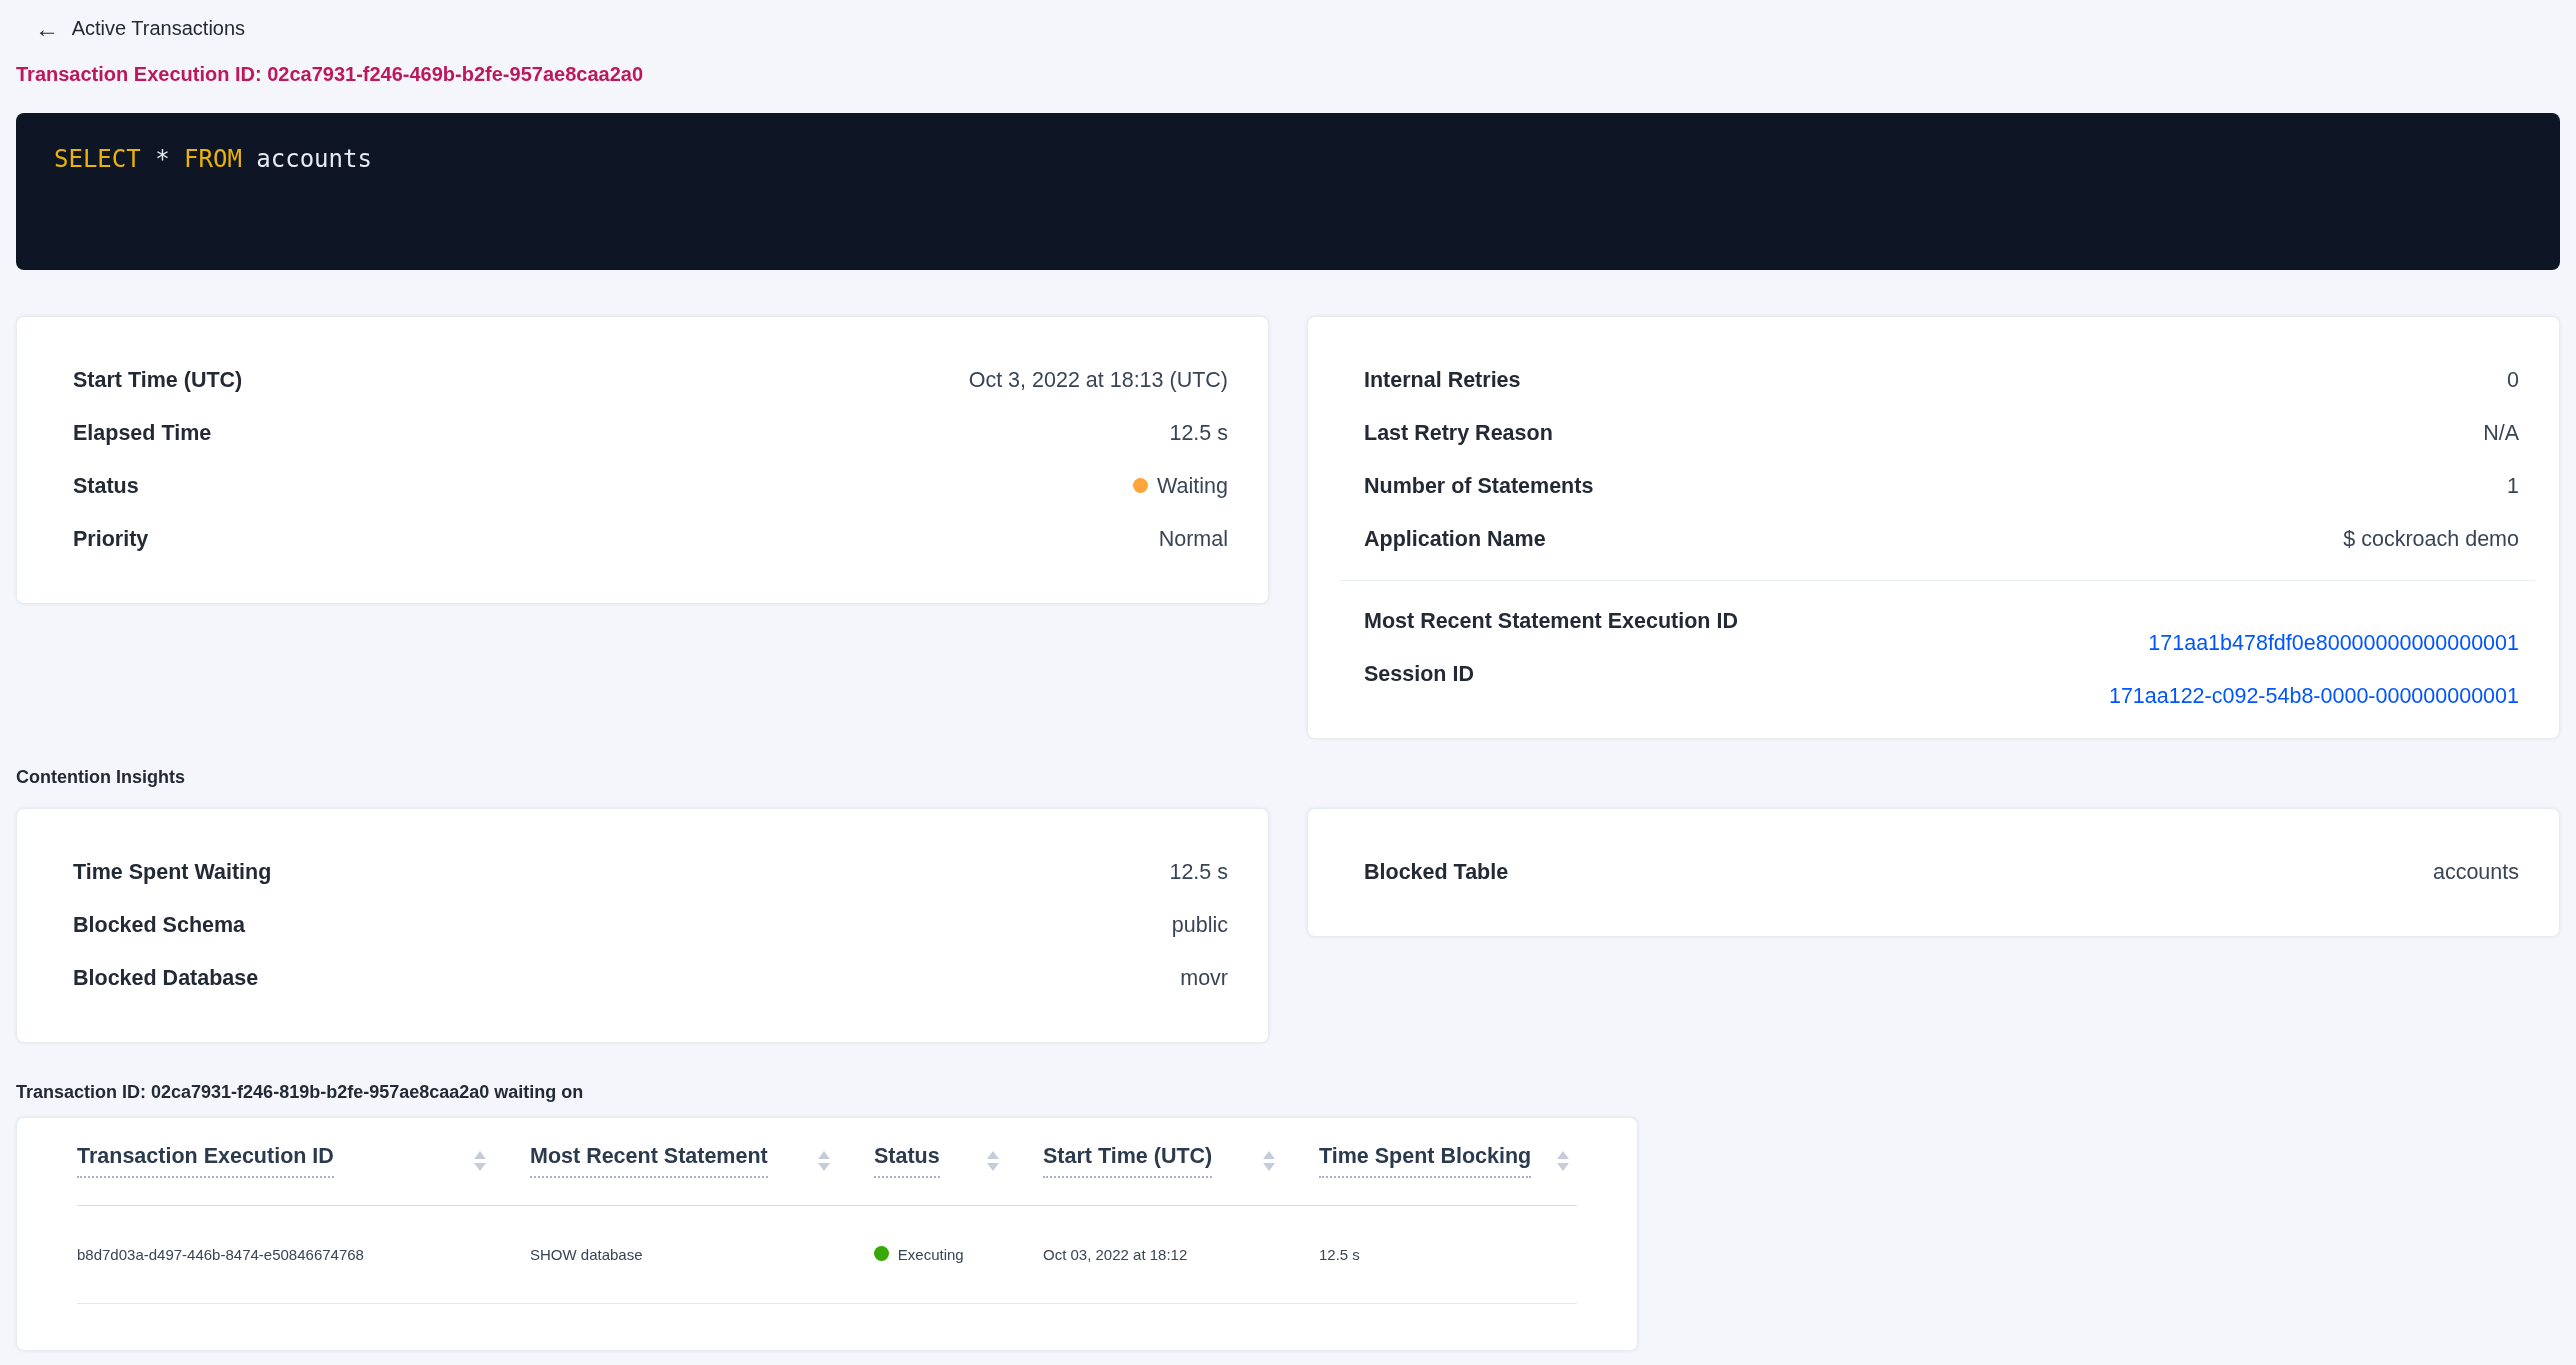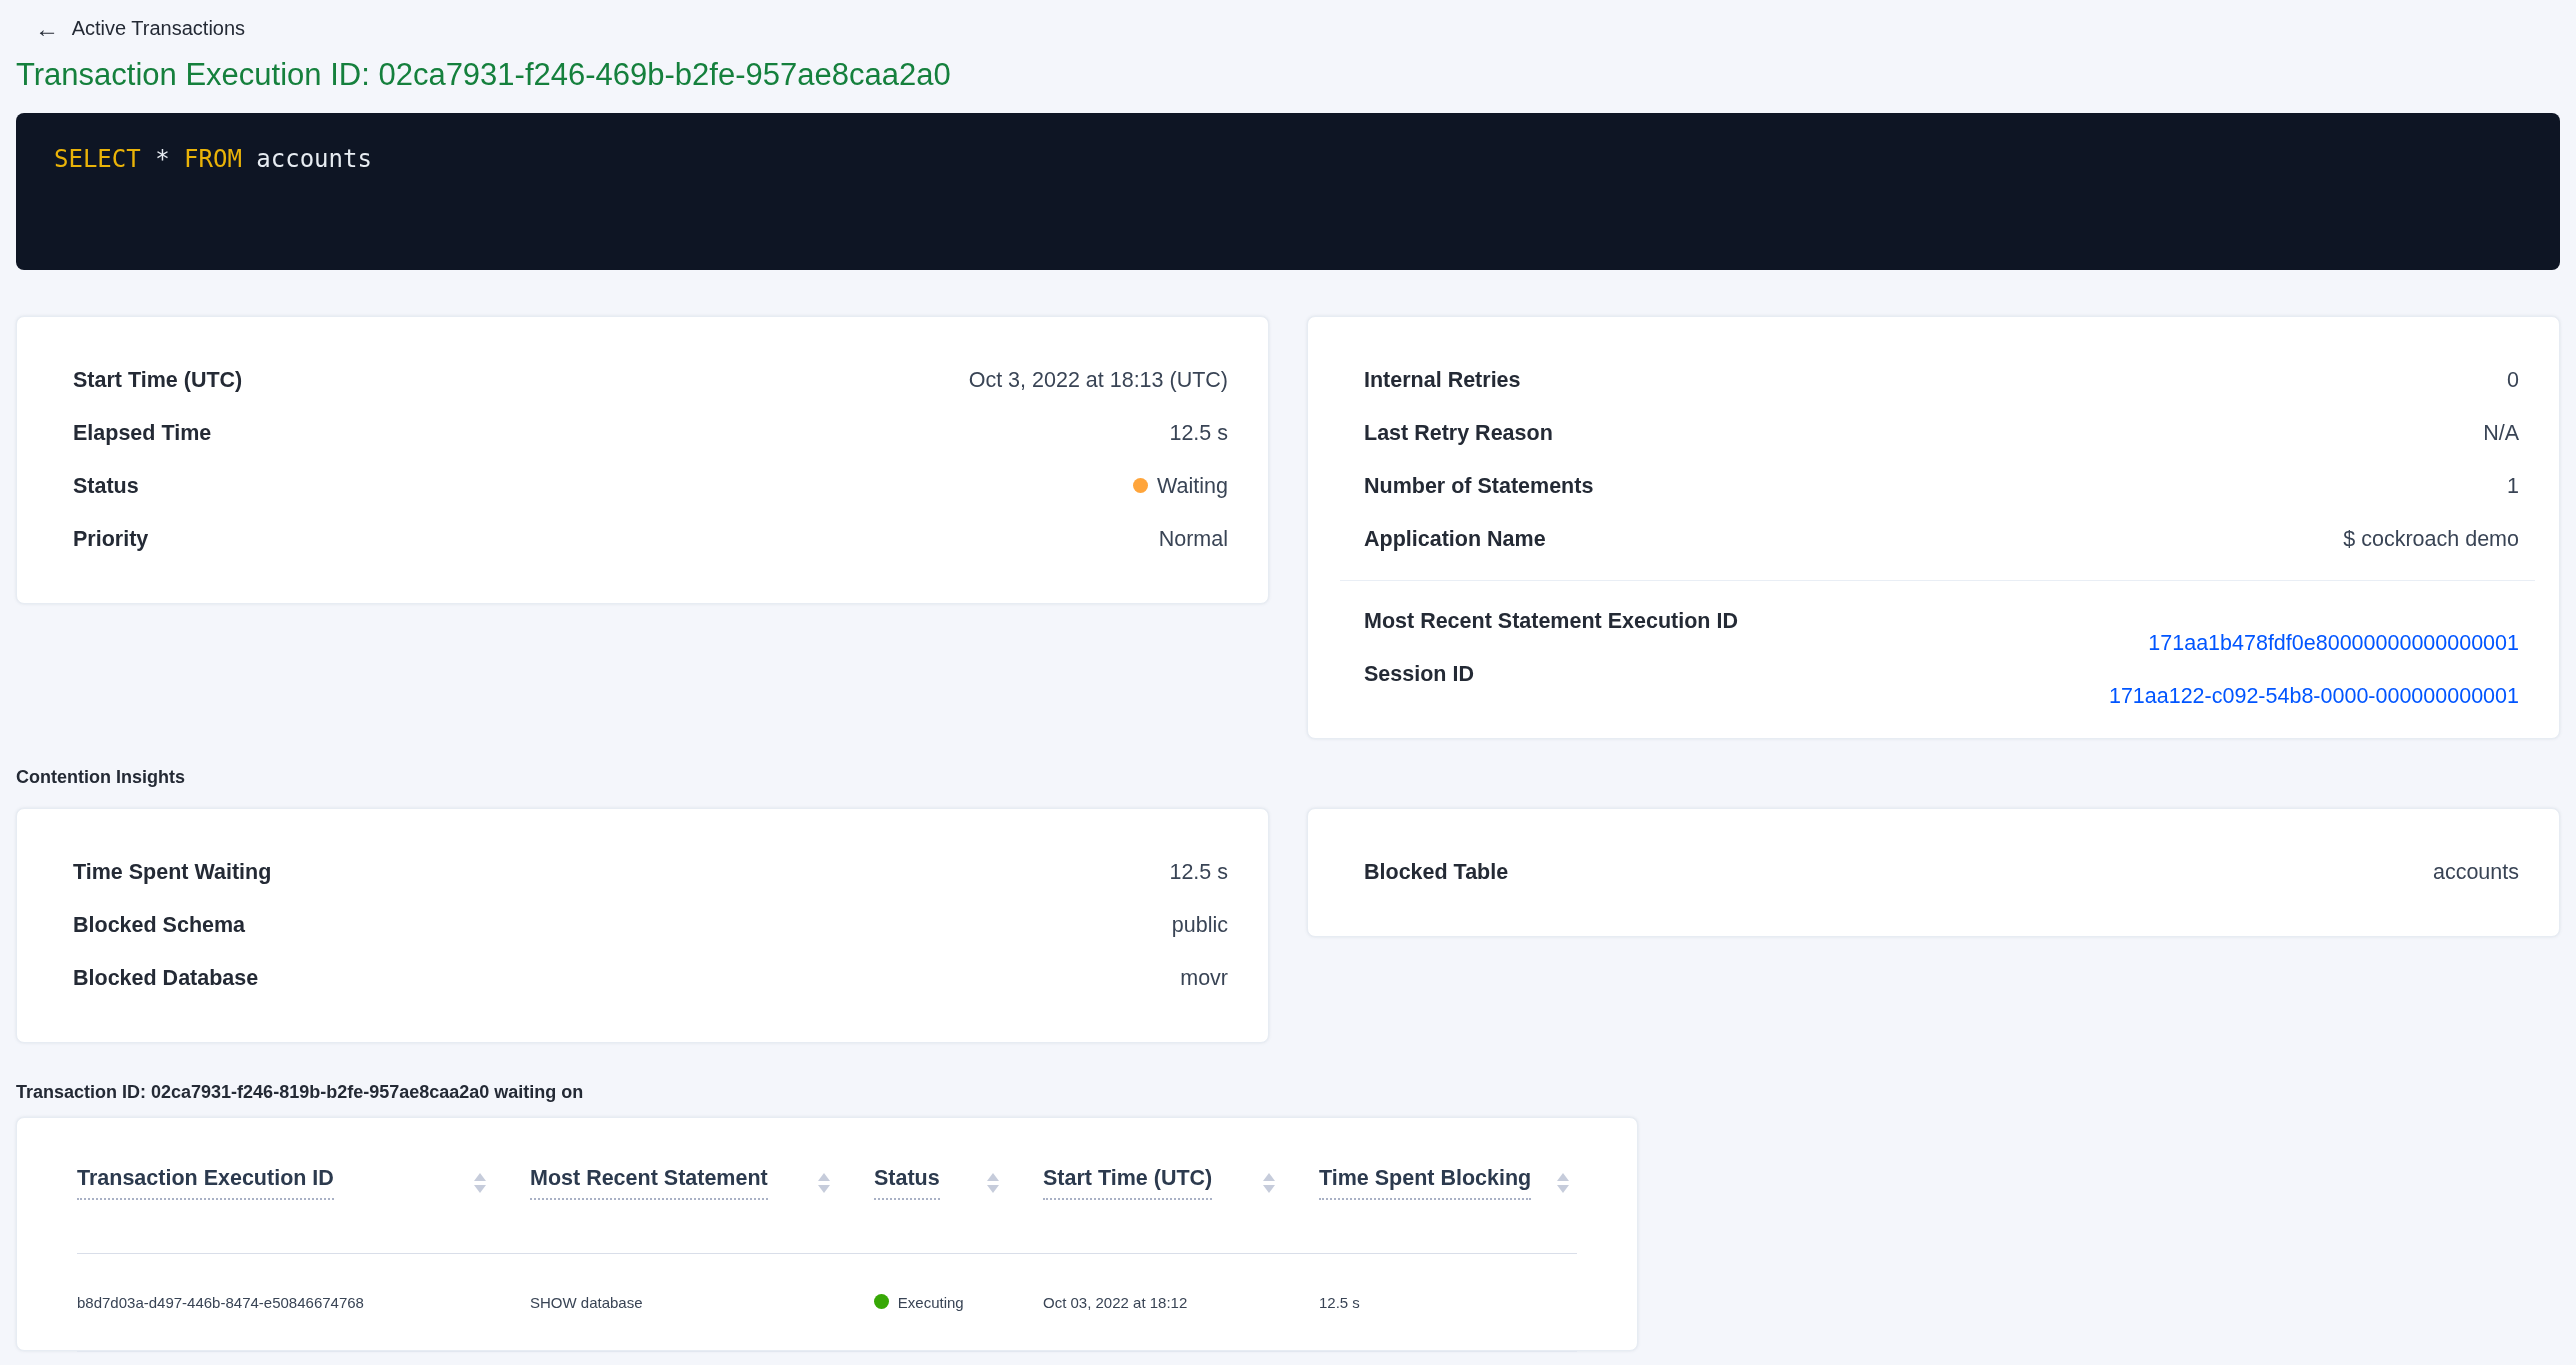--- a/index.html
+++ b/index.html
@@ -16,21 +16,21 @@
   
   .breadcrumb {
     display: flex; align-items: center; gap: 12.7px;
     margin-left: 19px; height: 35px;
     font-size: 20px; color: #242a35; cursor: pointer; width: fit-content;
   }
   .breadcrumb .arrow { font-size: 24px; line-height: 24px; color: #242a35; }
 
   
   .page-title {
-    font-size: 31px; font-weight: normal; color: #15803d;
+    font-size: 20px; font-weight: bold; color: #be185d;
     margin: 11px 0 20.7px 0; line-height: 35px;
   }
 
   
   .sql-box {
     background: #0e1524; border-radius: 8px;
     height: 157px; padding: 32px 38px;
     font-family: "DejaVu Sans Mono", "Liberation Mono", monospace;
     font-size: 24px; color: #e7ecf2;
     margin-bottom: 46px;
@@ -75,23 +75,22 @@
   .section-heading.waiting { margin: 34px 0 9.5px 0; line-height: 30px; }
 
   
   .table-card {
     width: 1622px; height: 234px;
     background: #ffffff; border: 0.8px solid #e7ecf3; border-radius: 8px;
     box-shadow: 0 0 3.2px rgba(67,90,111,0.12);
     padding: 0 60px;
   }
   .thead {
-    display: flex; align-items: flex-start; height: 88px;
+    display: flex; align-items: center; height: 88px;
     border-bottom: 1.6px solid #d9dee9;
-    margin-top: 48px;
   }
   .th {
     display: flex; align-items: center; justify-content: space-between;
     padding-right: 44px; cursor: pointer;
   }
   .th-label {
     font-size: 21.5px; font-weight: bold; color: #2c3a4e; white-space: nowrap;
     border-bottom: 2.4px dotted #a9b1c5; padding-bottom: 7.2px;
   }
   .w1 { width: 453px; } .w2 { width: 344px; } .w3 { width: 169px; }

